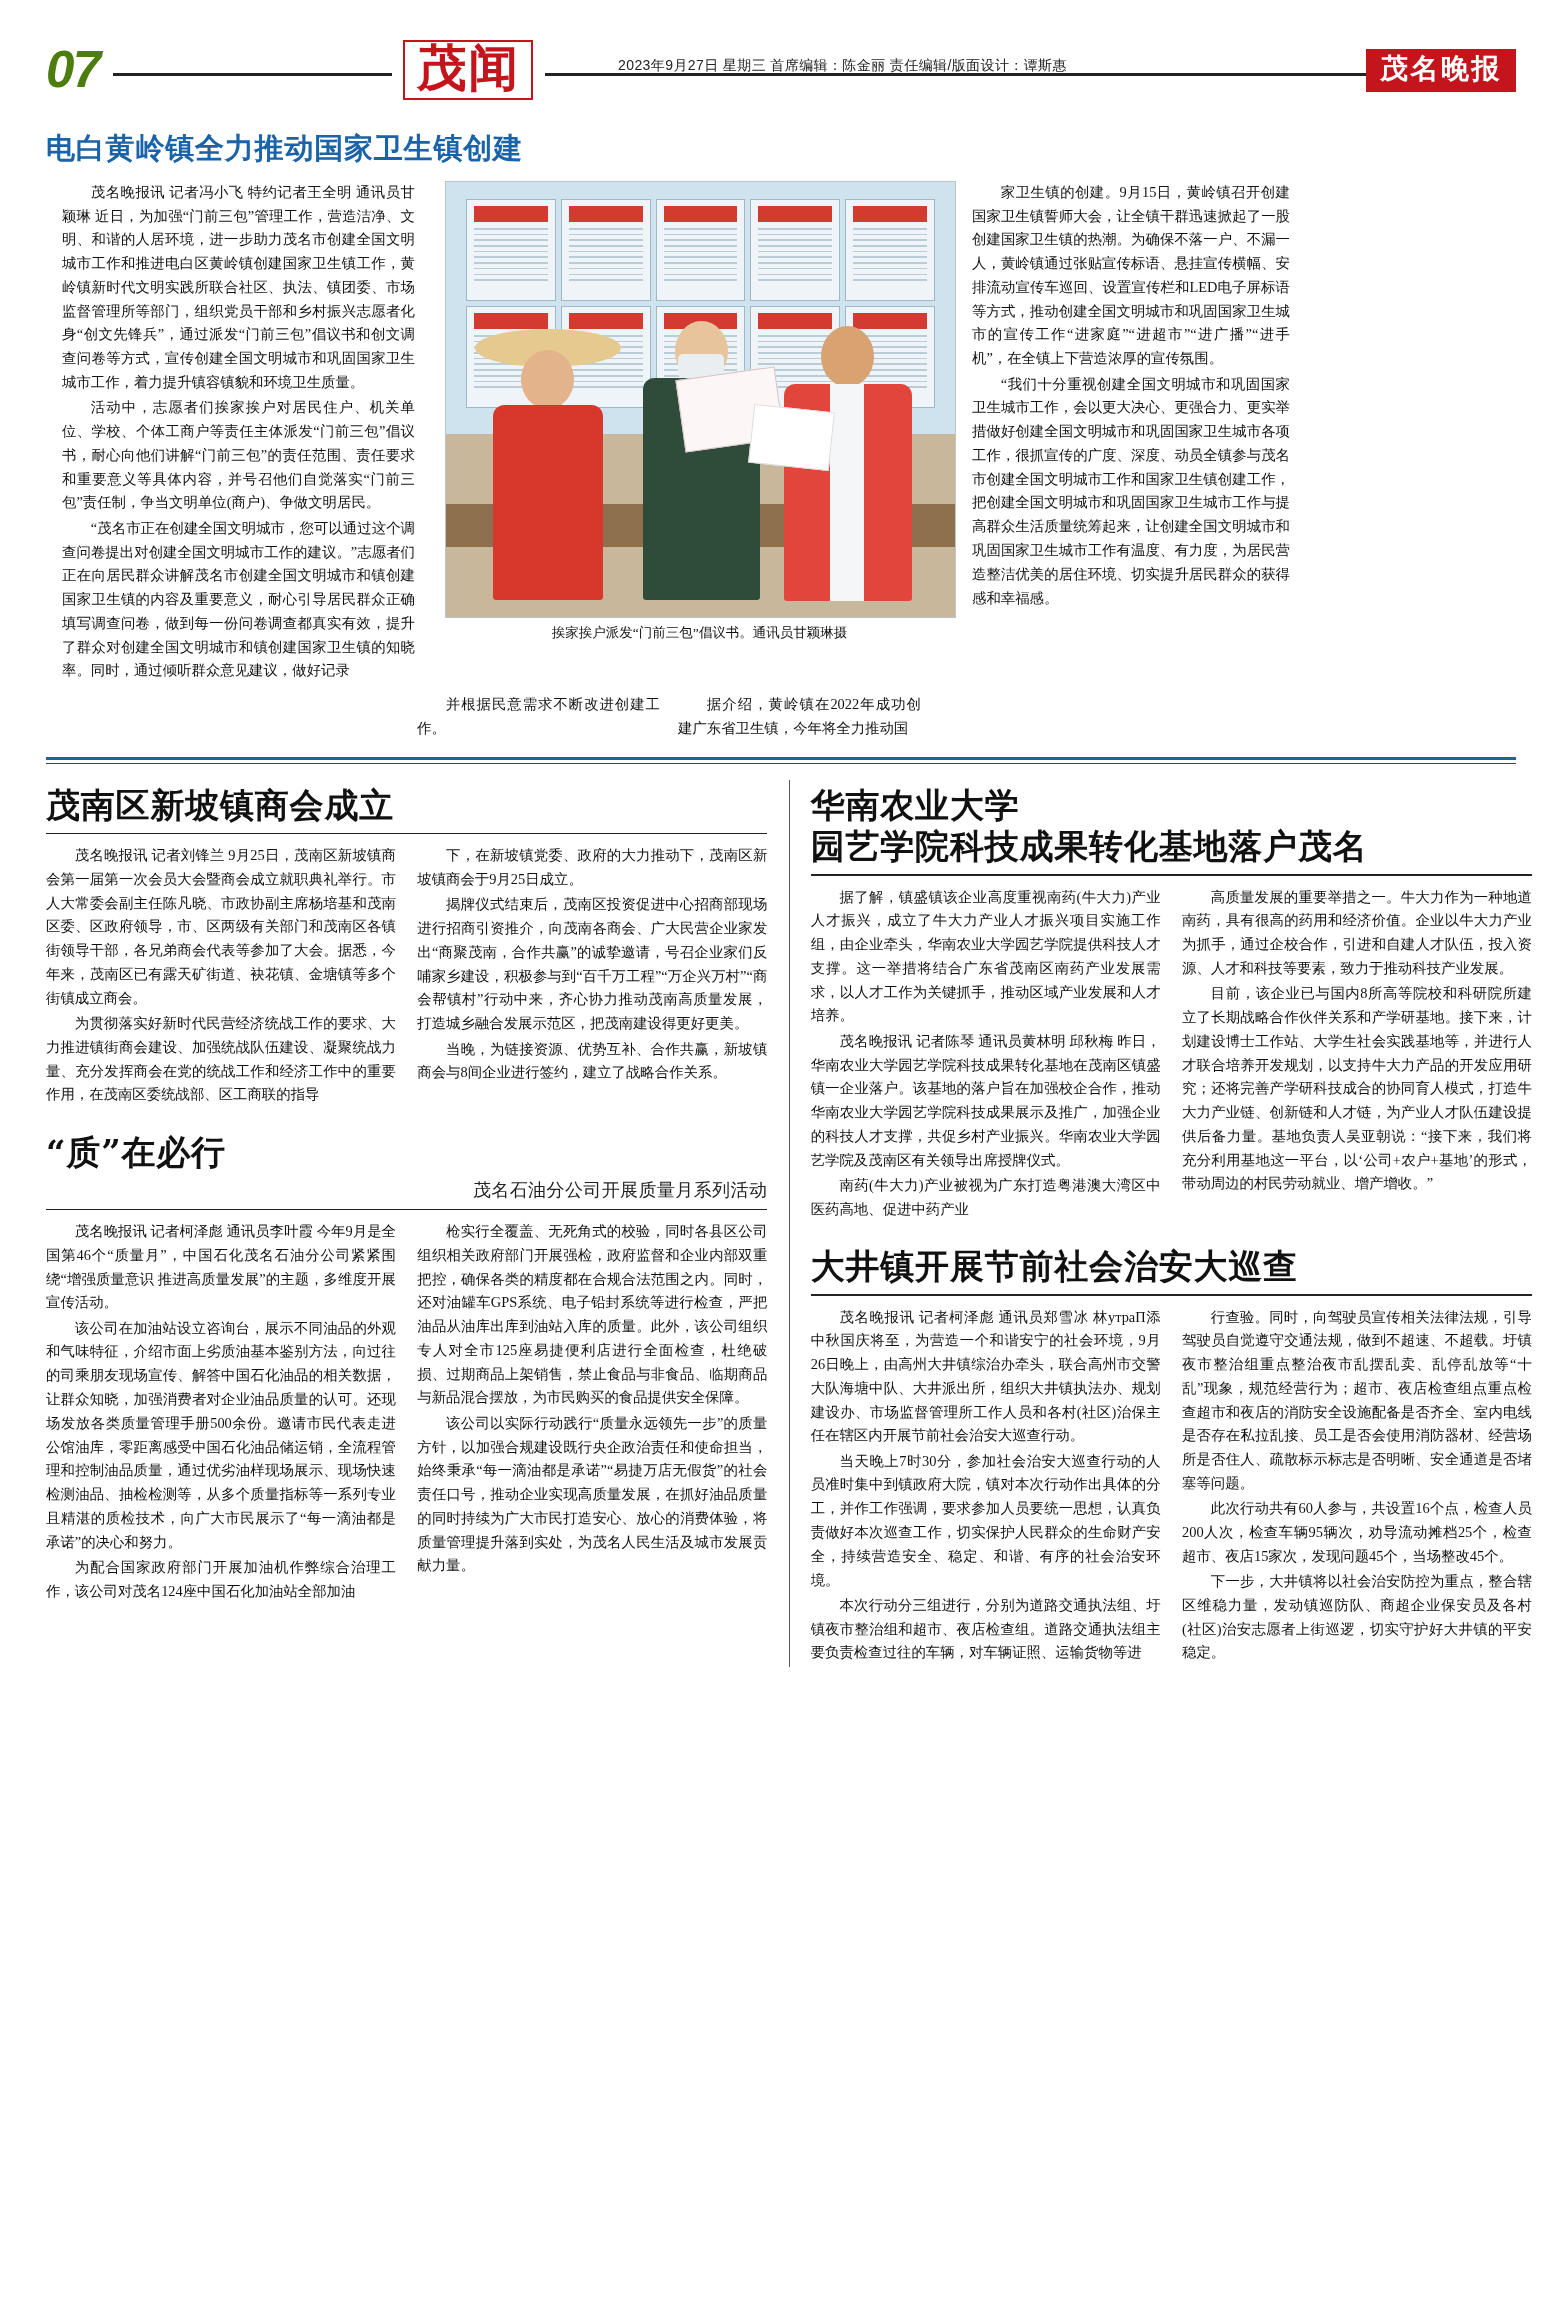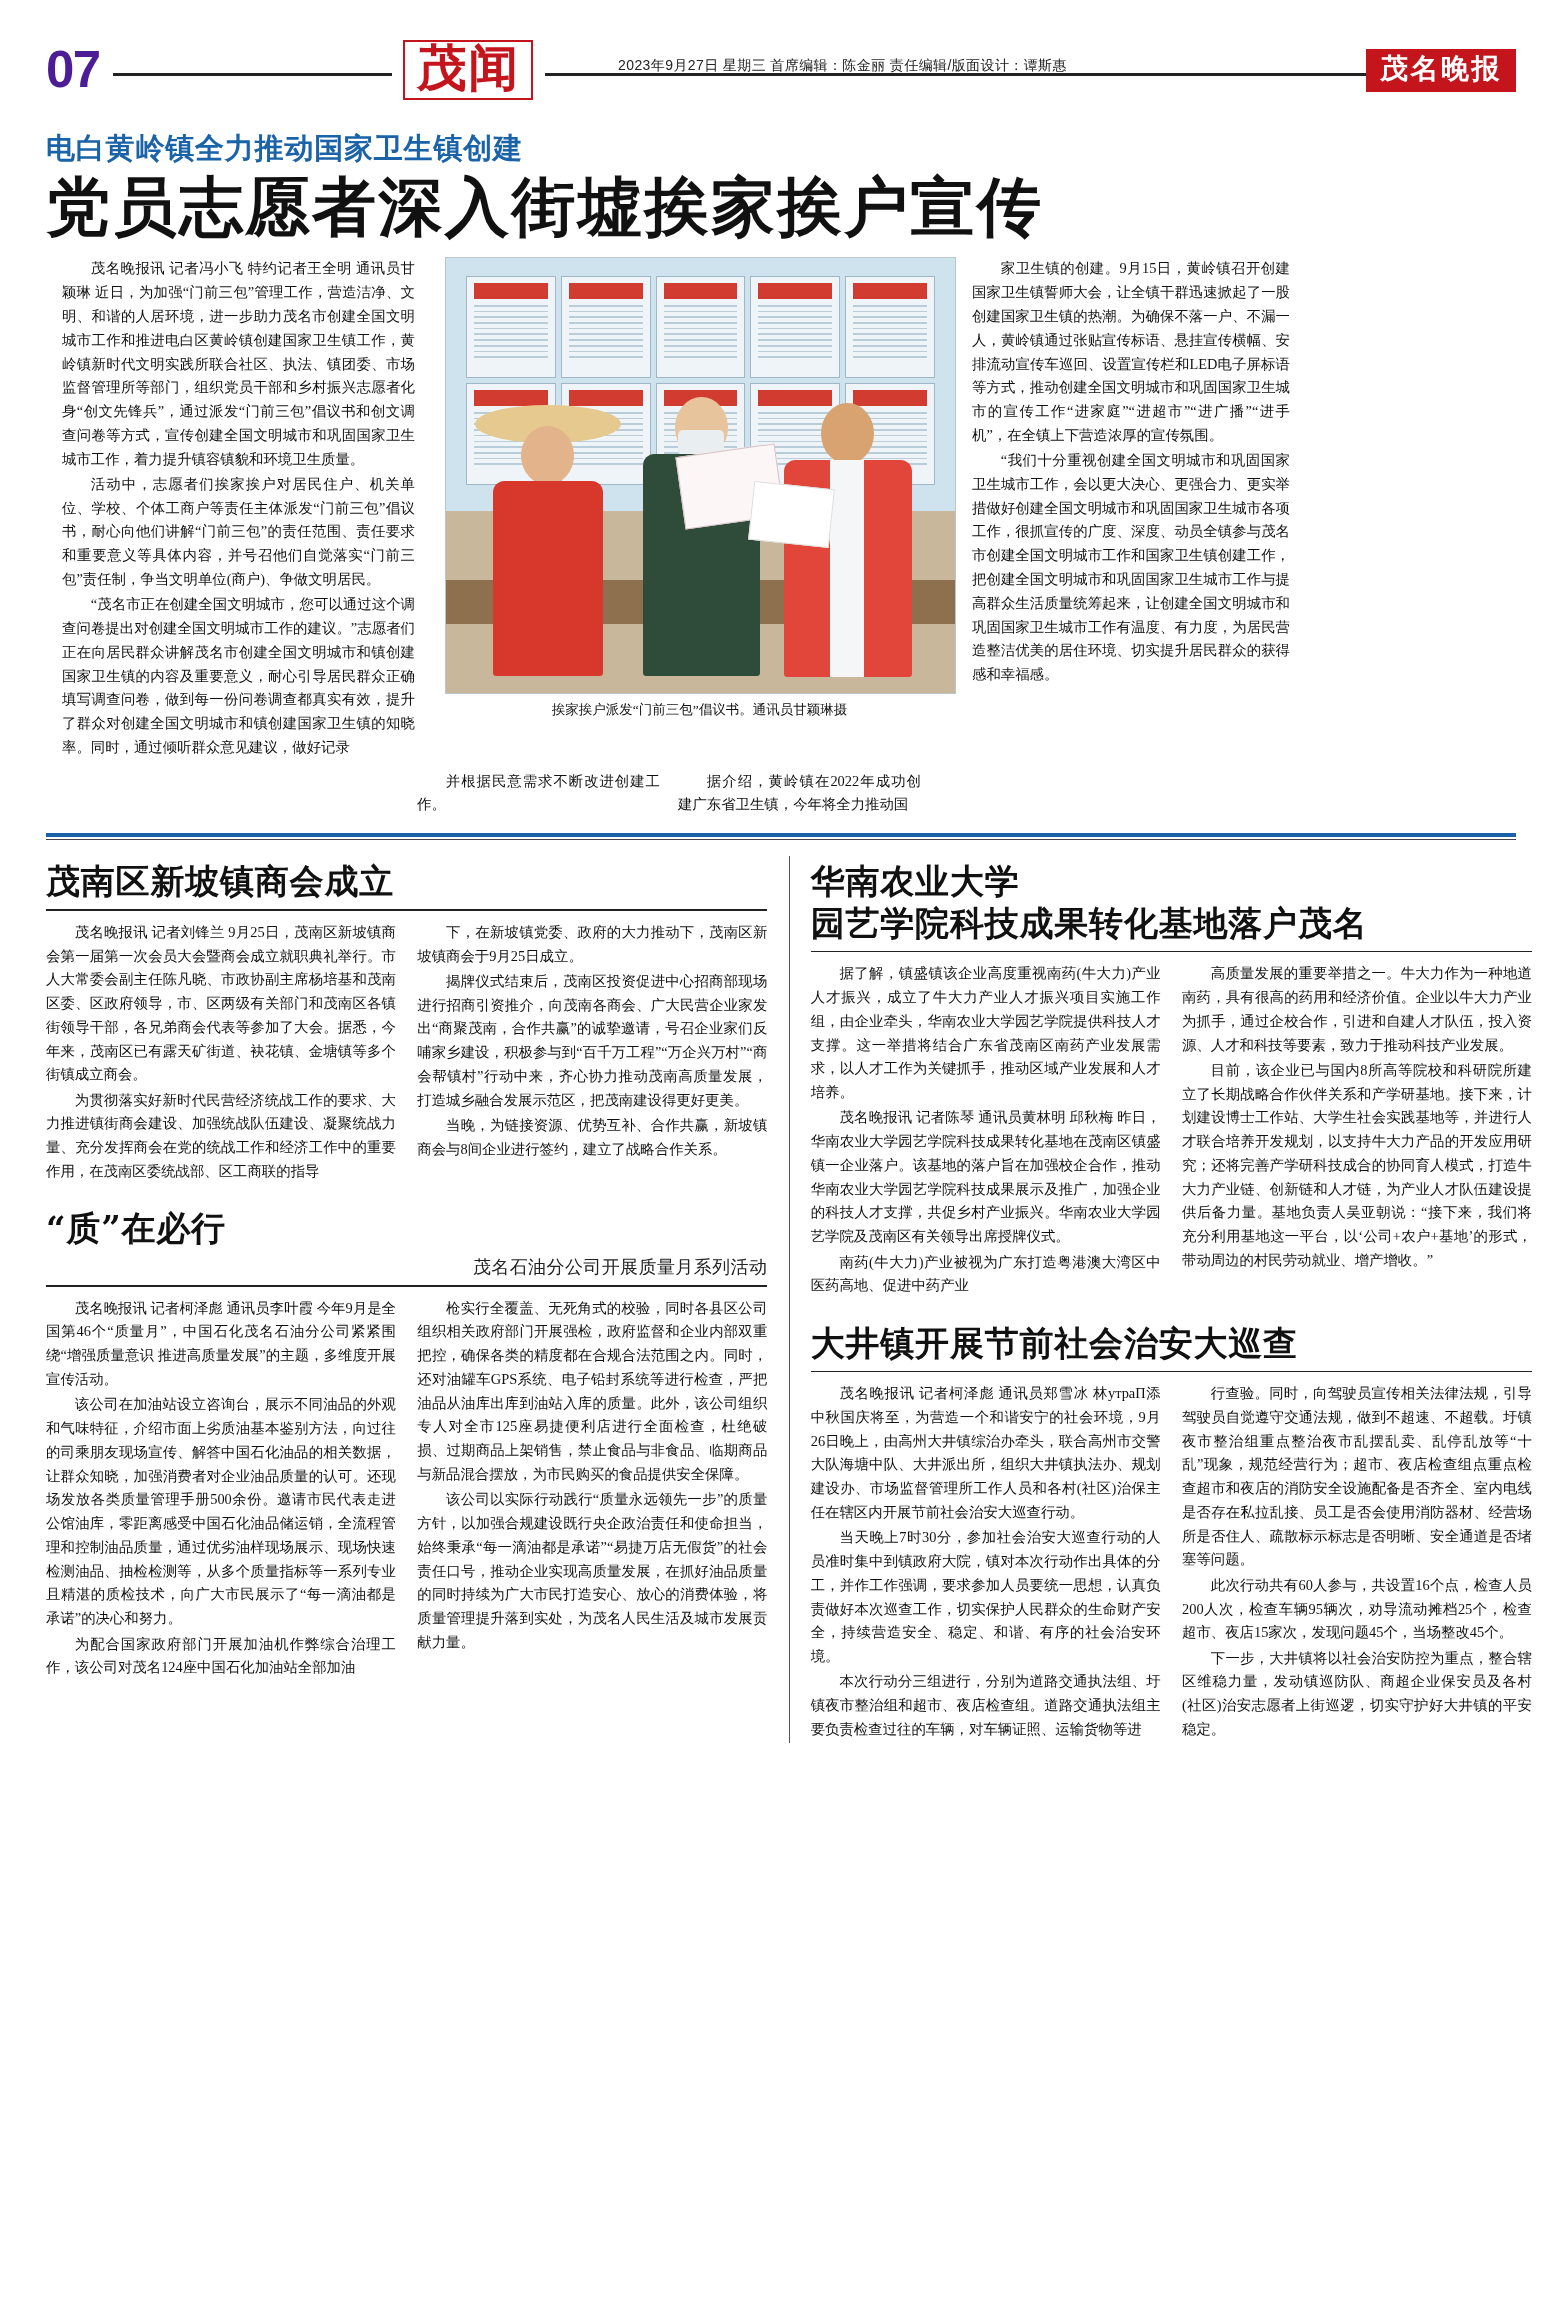--- a/index.html
+++ b/index.html
@@ -28,24 +28,25 @@
     position: relative;
     height: 97px;
     margin: 21.3px 46px 0 46px;
     display: flex;
     align-items: center;
   }
   .page-number {
     font-family: "Liberation Sans", sans-serif;
     font-size: 51px;
     font-weight: bold;
-    color: #4c1d95;
+    color: #4d7c0f;
     letter-spacing: -1.6px;
     line-height: 1;
     padding-right: 8.2px;
+    font-style: italic;
   }
   .rule-left {
     flex: 0 0 279px;
     height: 2.5px;
     background: #222;
     margin: 0 11.5px 0 4.9px;
     position: relative;
     top: 4.9px;
   }
   .section-title-box {
@@ -282,21 +283,20 @@
     <div class="section-title-box">
       <div class="section-title">茂闻</div>
     </div>
     <div class="rule-right"></div>
     <div class="masthead-meta">2023年9月27日 星期三 首席编辑：陈金丽 责任编辑/版面设计：谭斯惠</div>
     <div class="nameplate">茂名晚报</div>
   </div>
 
   <div class="headline-block">
     <div class="shoulder">电白黄岭镇全力推动国家卫生镇创建</div>
-    <div class="main-headline">党员志愿者深入街墟挨家挨户宣传</div>
   </div>
 
   <div class="lead-article">
     <div class="lead-top">
       <div class="col lead-col-left">
         <p>茂名晚报讯 记者冯小飞 特约记者王全明 通讯员甘颖琳 近日，为加强“门前三包”管理工作，营造洁净、文明、和谐的人居环境，进一步助力茂名市创建全国文明城市工作和推进电白区黄岭镇创建国家卫生镇工作，黄岭镇新时代文明实践所联合社区、执法、镇团委、市场监督管理所等部门，组织党员干部和乡村振兴志愿者化身“创文先锋兵”，通过派发“门前三包”倡议书和创文调查问卷等方式，宣传创建全国文明城市和巩固国家卫生城市工作，着力提升镇容镇貌和环境卫生质量。</p>
         <p>活动中，志愿者们挨家挨户对居民住户、机关单位、学校、个体工商户等责任主体派发“门前三包”倡议书，耐心向他们讲解“门前三包”的责任范围、责任要求和重要意义等具体内容，并号召他们自觉落实“门前三包”责任制，争当文明单位(商户)、争做文明居民。</p>
         <p>“茂名市正在创建全国文明城市，您可以通过这个调查问卷提出对创建全国文明城市工作的建议。”志愿者们正在向居民群众讲解茂名市创建全国文明城市和镇创建国家卫生镇的内容及重要意义，耐心引导居民群众正确填写调查问卷，做到每一份问卷调查都真实有效，提升了群众对创建全国文明城市和镇创建国家卫生镇的知晓率。同时，通过倾听群众意见建议，做好记录</p>
       </div>
       <div class="photo-wrap">

